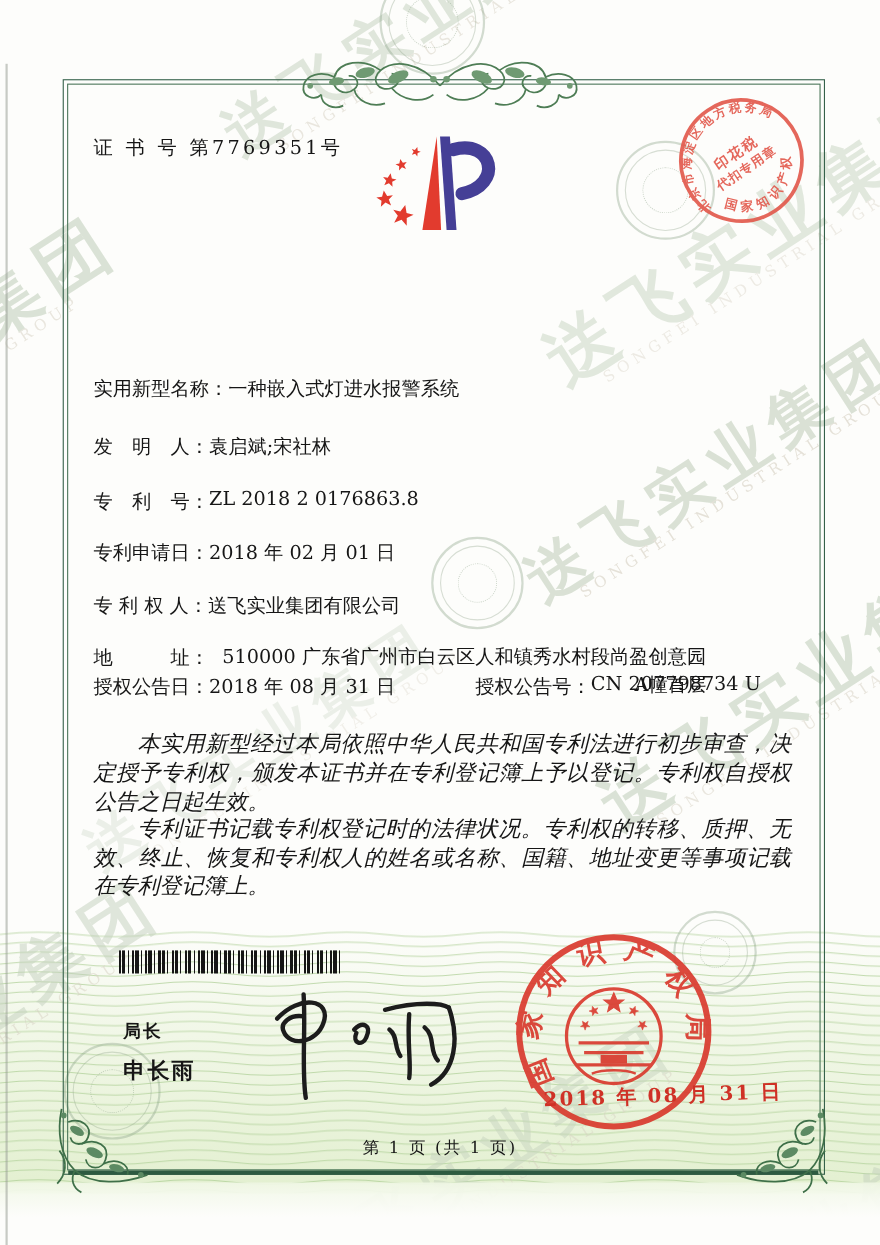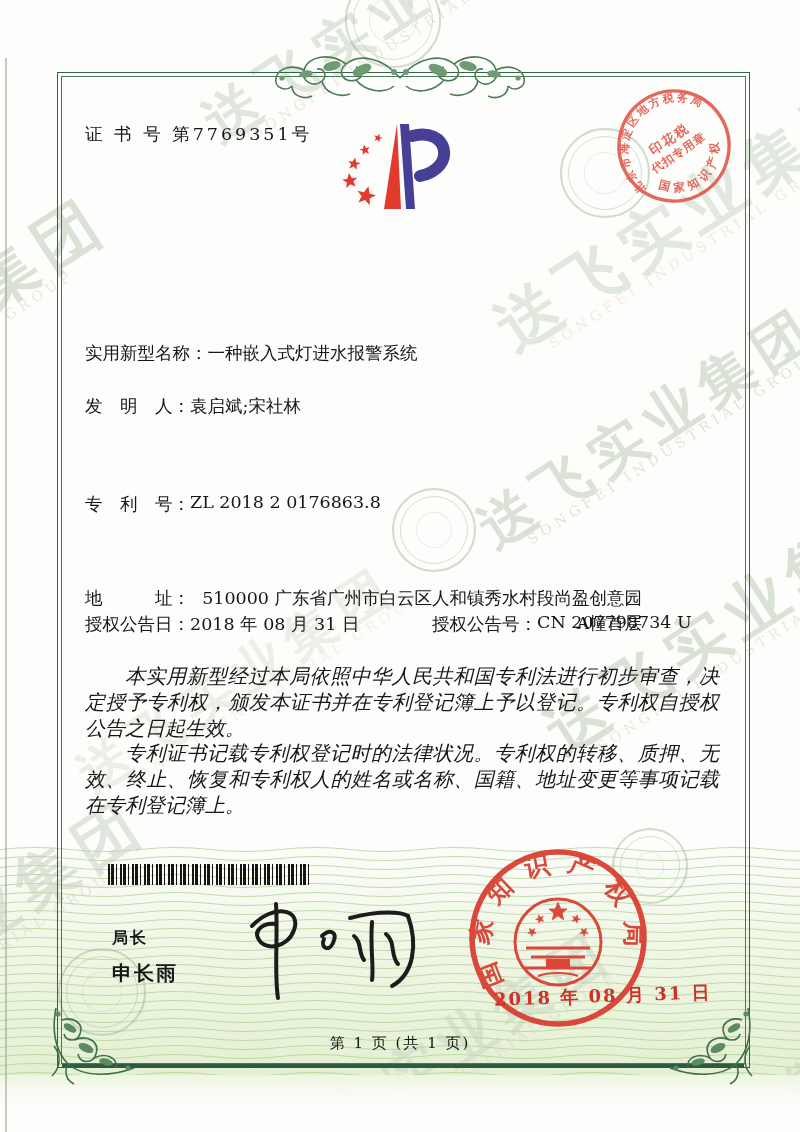--- a/index.html
+++ b/index.html
@@ -215,22 +215,28 @@
     </g>
   </svg>
 
 
   <div class="frow" style="top:341px;">
     <span class="lab">实用新型名称：</span><span class="val">一种嵌入式灯进水报警系统</span>
   </div>
   <div class="frow" style="top:394px;">
     <span class="lab">发　明　人：</span><span class="val">袁启斌;宋社林</span>
   </div>
-  <div class="frow" style="top:444px;margin-top:48px;">
+  <div class="frow" style="top:444px;">
     <span class="lab">专　利　号：</span><span class="val">ZL 2018 2 0176863.8</span>
+  </div>
+  <div class="frow" style="top:490px;">
+    <span class="lab">专利申请日：</span><span class="val">2018 年 02 月 01 日</span>
+  </div>
+  <div class="frow" style="top:538px;">
+    <span class="lab">专 利 权 人：</span><span class="val">送飞实业集团有限公司</span>
   </div>
   <div class="frow addr" style="top:586px;text-align:right;">
     <span class="lab">地　　　址：</span><span class="val">510000 广东省广州市白云区人和镇秀水村段尚盈创意园A幢首层</span>
   </div>
   <div class="frow" style="top:612px;">
     <span class="lab">授权公告日：</span><span class="val">2018 年 08 月 31 日</span>
     <span class="pair2">
       <span class="lab">授权公告号：</span><span class="val">CN 207798734 U</span>
     </span>
   </div>

